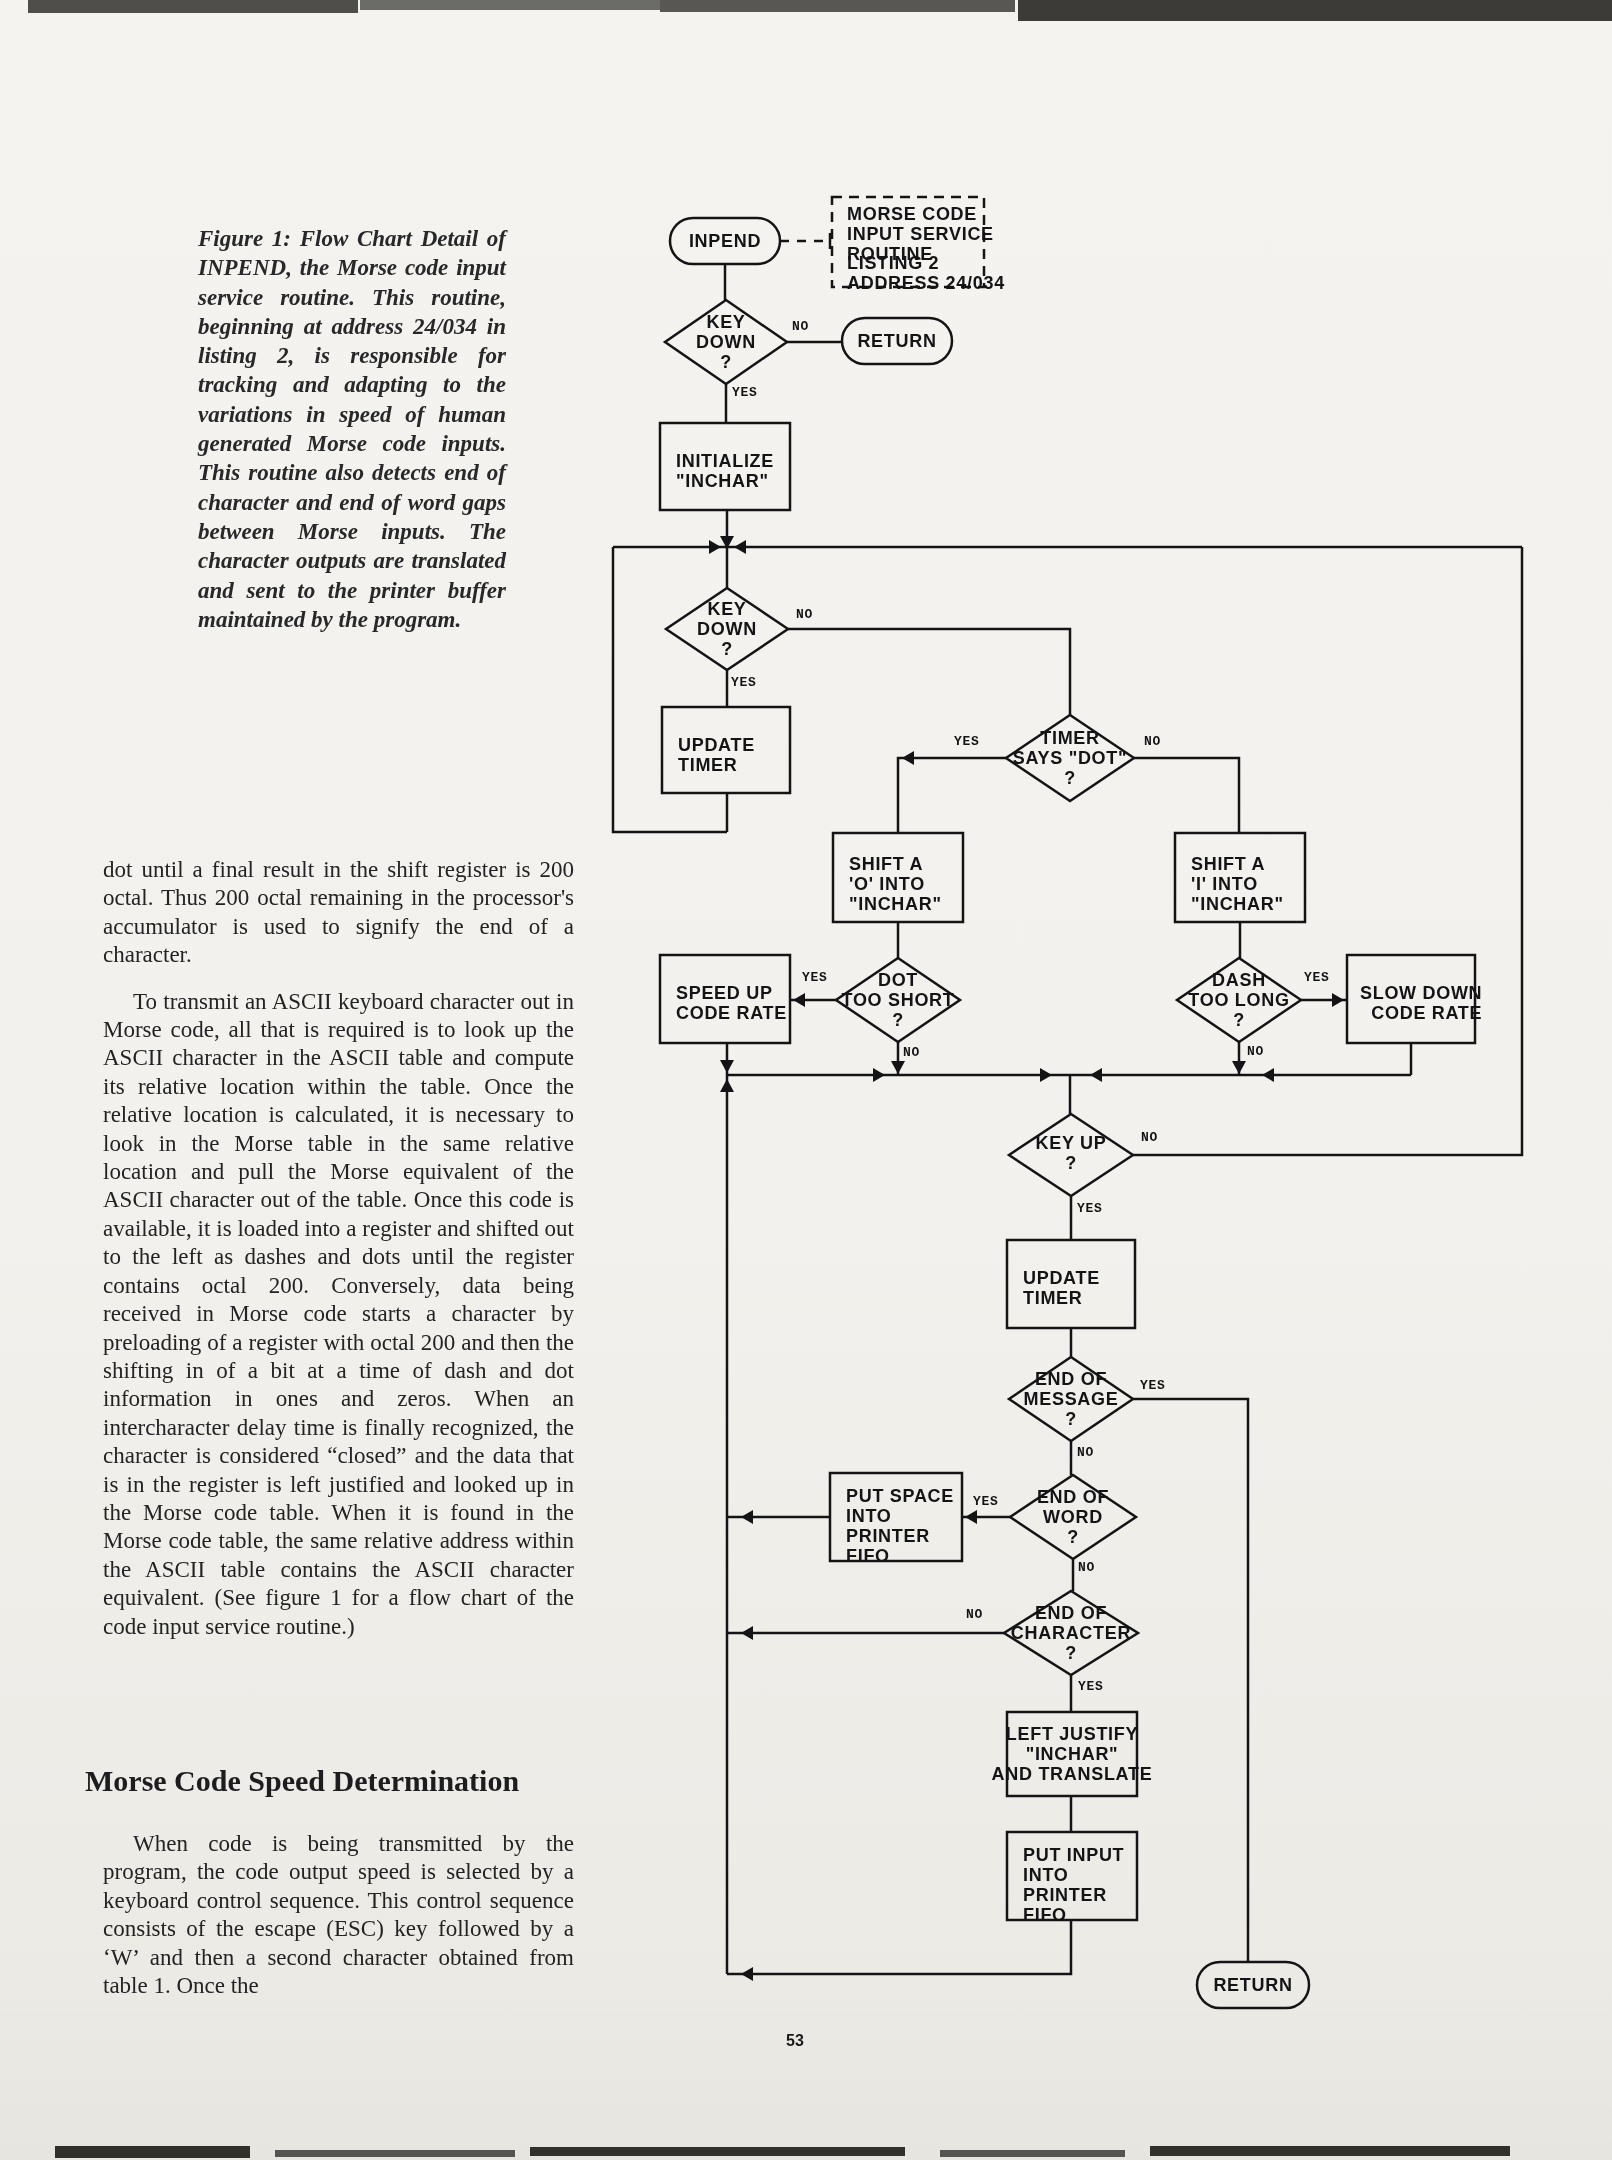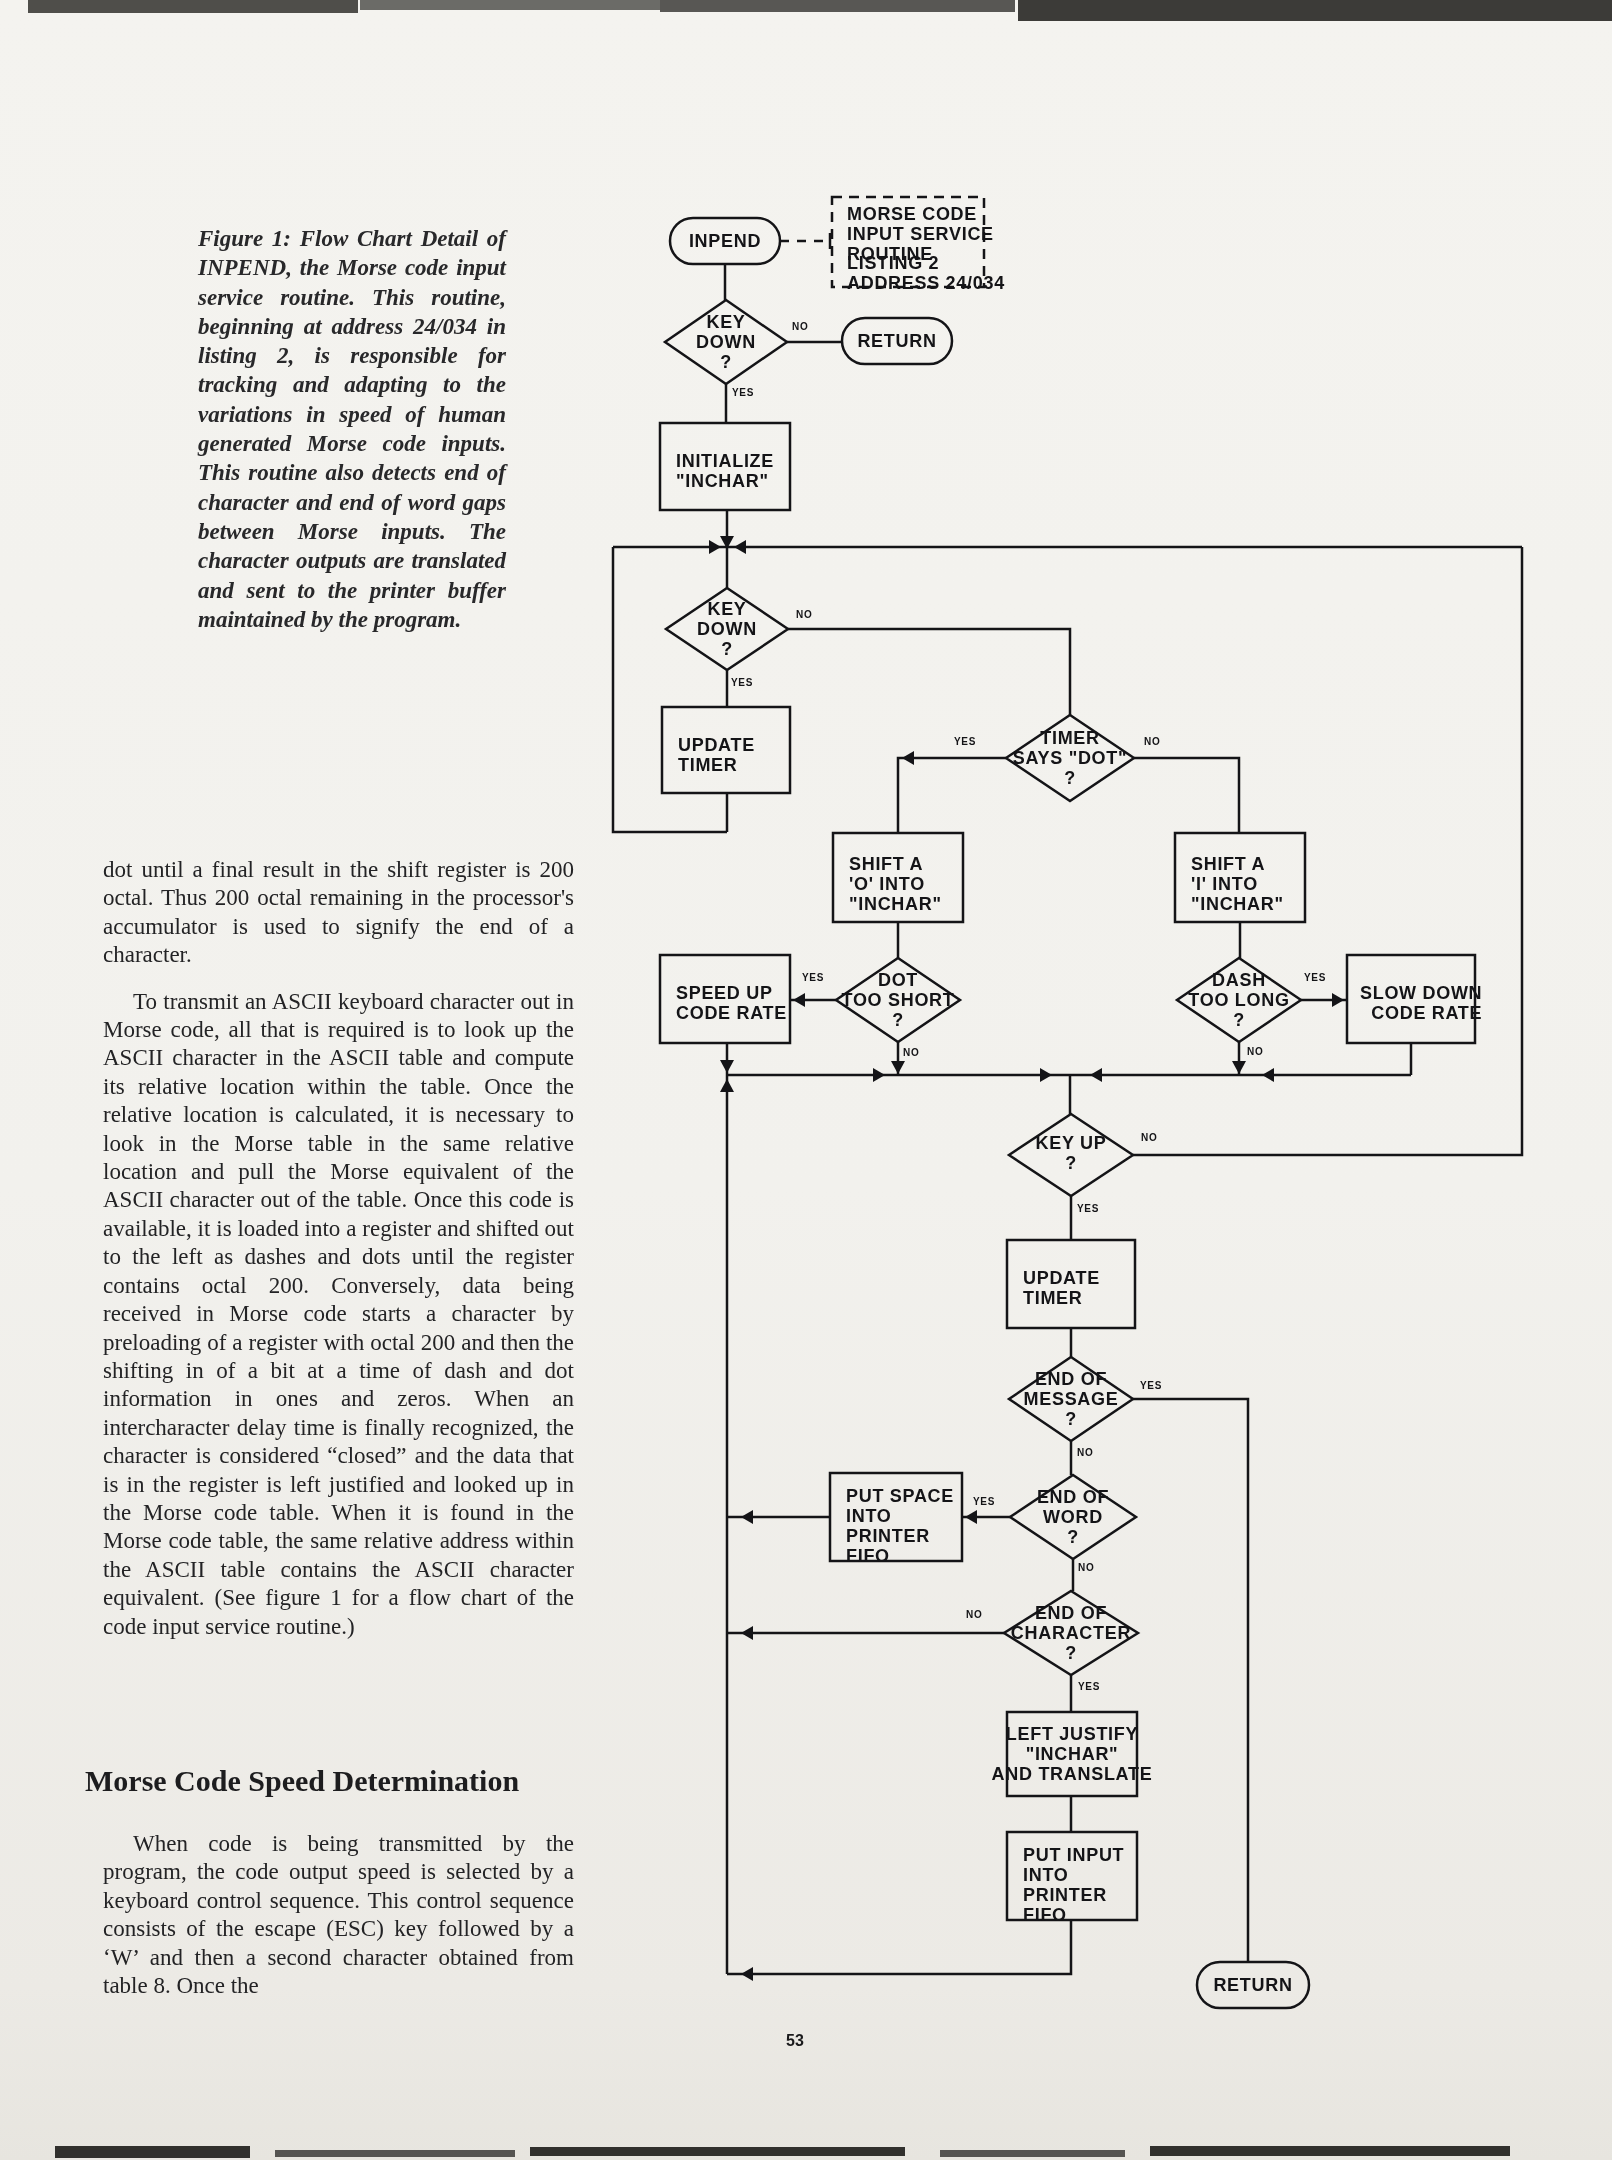--- a/index.html
+++ b/index.html
@@ -19,22 +19,22 @@
   .heading{position:absolute;left:85px;top:1764px;width:507px;
            font-family:"Liberation Serif",serif;font-weight:700;font-size:30px;color:#1d1d1f;}
   .pagenum{position:absolute;left:786px;top:2032px;font-family:"Liberation Sans",sans-serif;
            font-weight:700;font-size:16px;color:#1a1a1c;}
   
   #fc-svg{position:absolute;left:0;top:0;}
   .fc-label{position:absolute;font-family:"Liberation Sans",sans-serif;font-weight:700;
             font-size:18px;line-height:20px;letter-spacing:0.7px;color:#141417;
             white-space:pre-line;}
   .fc-center{transform:translate(-50%,-50%);text-align:center;}
-  .edge{position:absolute;font-family:Liberation Sans, sans-serif;font-weight:700;
-        font-size:10px;line-height:14px;letter-spacing:0.7px;color:#141417;text-align:center;}
+  .edge{position:absolute;font-family:Liberation Mono, monospace;font-weight:700;
+        font-size:13px;line-height:14px;letter-spacing:0.7px;color:#141417;text-align:center;}
 </style>
 </head>
 <body>
 
 <div id="page">
 
   <div class="scan" style="left:28px;top:0;width:330px;height:13px;opacity:.85;"></div>
   <div class="scan" style="left:360px;top:0;width:300px;height:10px;opacity:.7;"></div>
   <div class="scan" style="left:660px;top:0;width:355px;height:12px;opacity:.8;"></div>
   <div class="scan" style="left:1018px;top:0;width:594px;height:21px;opacity:.95;"></div>
@@ -45,21 +45,21 @@
   <div class="scan" style="left:1150px;top:2146px;width:360px;height:10px;"></div>
 
   <div class="caption">Figure 1: Flow Chart Detail of INPEND, the Morse code input service routine. This routine, beginning at address 24/034 in listing 2, is responsible for tracking and adapting to the variations in speed of human generated Morse code inputs. This routine also detects end of character and end of word gaps between Morse inputs. The character outputs are translated and sent to the printer buffer maintained by the program.</div>
 
   <div class="bodycol" style="top:838px;">
     <p>dot until a final result in the shift register is 200 octal. Thus 200 octal remaining in the processor's accumulator is used to signify the end of a character.</p>
     <p class="indent">To transmit an ASCII keyboard character out in Morse code, all that is required is to look up the ASCII character in the ASCII table and compute its relative location within the table. Once the relative location is calculated, it is necessary to look in the Morse table in the same relative location and pull the Morse equivalent of the ASCII character out of the table. Once this code is available, it is loaded into a register and shifted out to the left as dashes and dots until the register contains octal 200. Conversely, data being received in Morse code starts a character by preloading of a register with octal 200 and then the shifting in of a bit at a time of dash and dot information in ones and zeros. When an intercharacter delay time is finally recognized, the character is considered “closed” and the data that is in the register is left justified and looked up in the Morse code table. When it is found in the Morse code table, the same relative address within the ASCII table contains the ASCII character equivalent. (See figure 1 for a flow chart of the code input service routine.)</p>
   </div>
   <div class="heading">Morse Code Speed Determination</div>
   <div class="bodycol" style="top:1812px;">
-    <p class="indent">When code is being transmitted by the program, the code output speed is selected by a keyboard control sequence. This control sequence consists of the escape (ESC) key followed by a ‘W’ and then a second character obtained from table 8. Once the</p>
+    <p class="indent">When code is being transmitted by the program, the code output speed is selected by a keyboard control sequence. This control sequence consists of the escape (ESC) key followed by a ‘W’ and then a second character obtained from table 1. Once the</p>
   </div>
 
   <div class="pagenum">53</div>
 
   <svg id="fc-svg" width="1612" height="2160" viewBox="0 0 1612 2160">
     <g fill="none" stroke="#141417" stroke-width="2.5">
 
       <path d="M725,264 V300"></path>
       <path d="M780,241 H830" stroke-dasharray="9 8"></path>
       <path d="M830,233 V249"></path>

